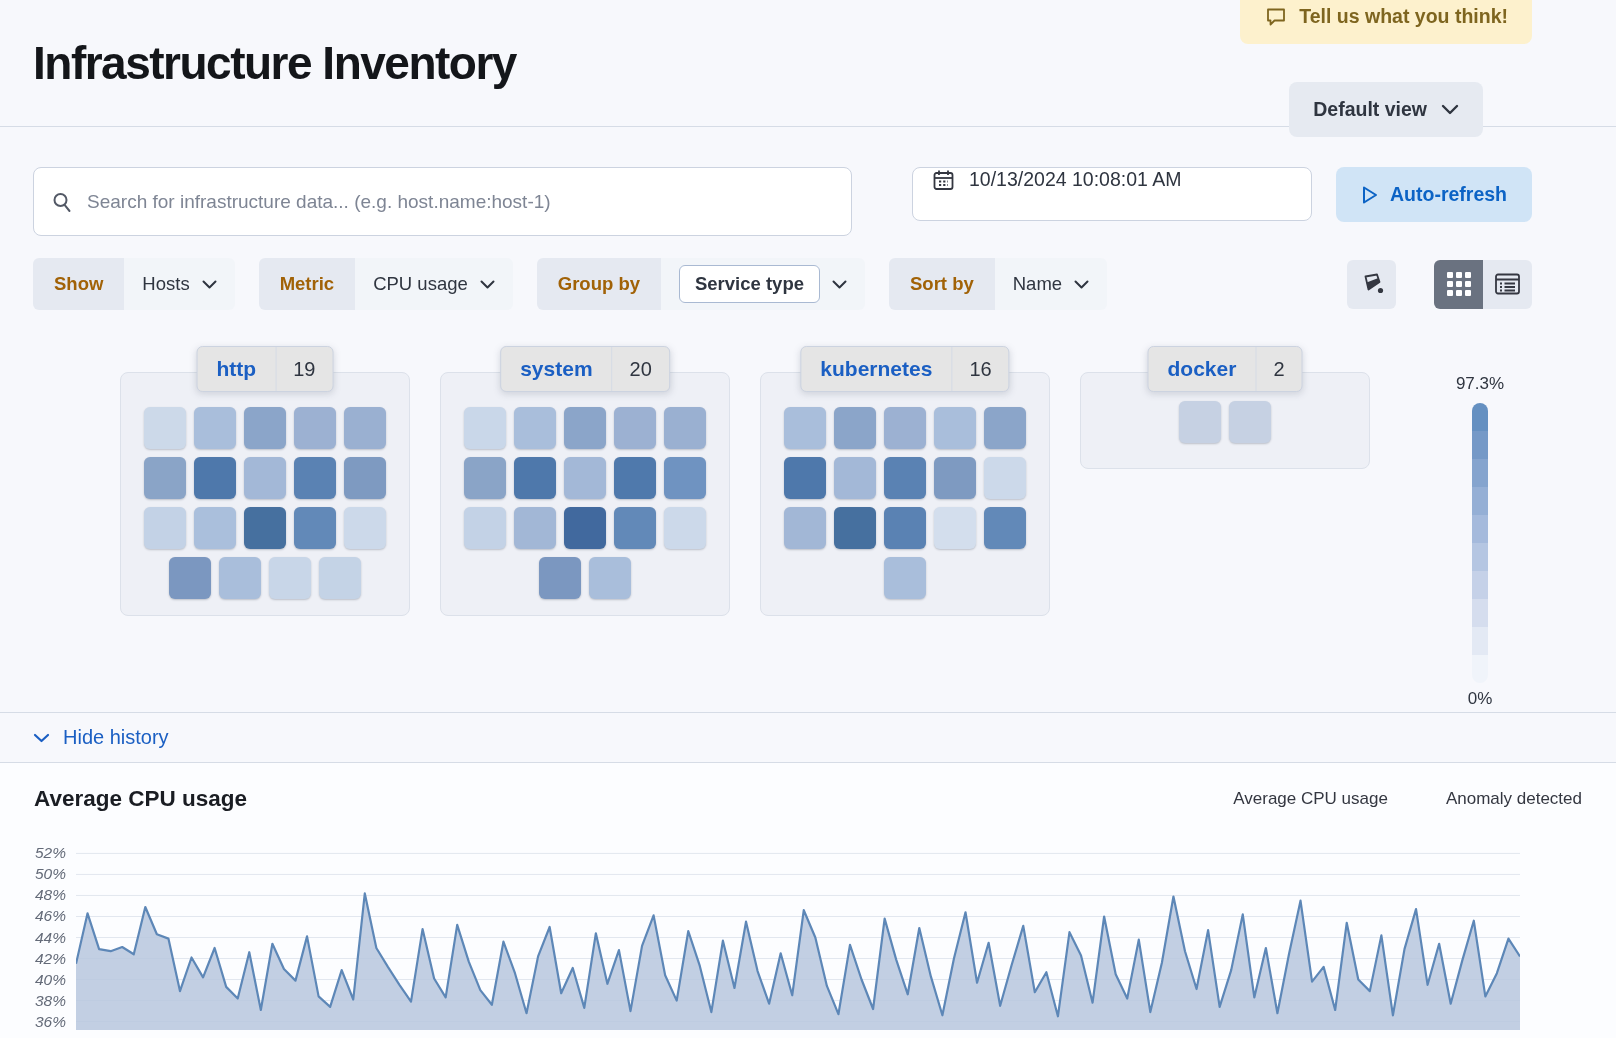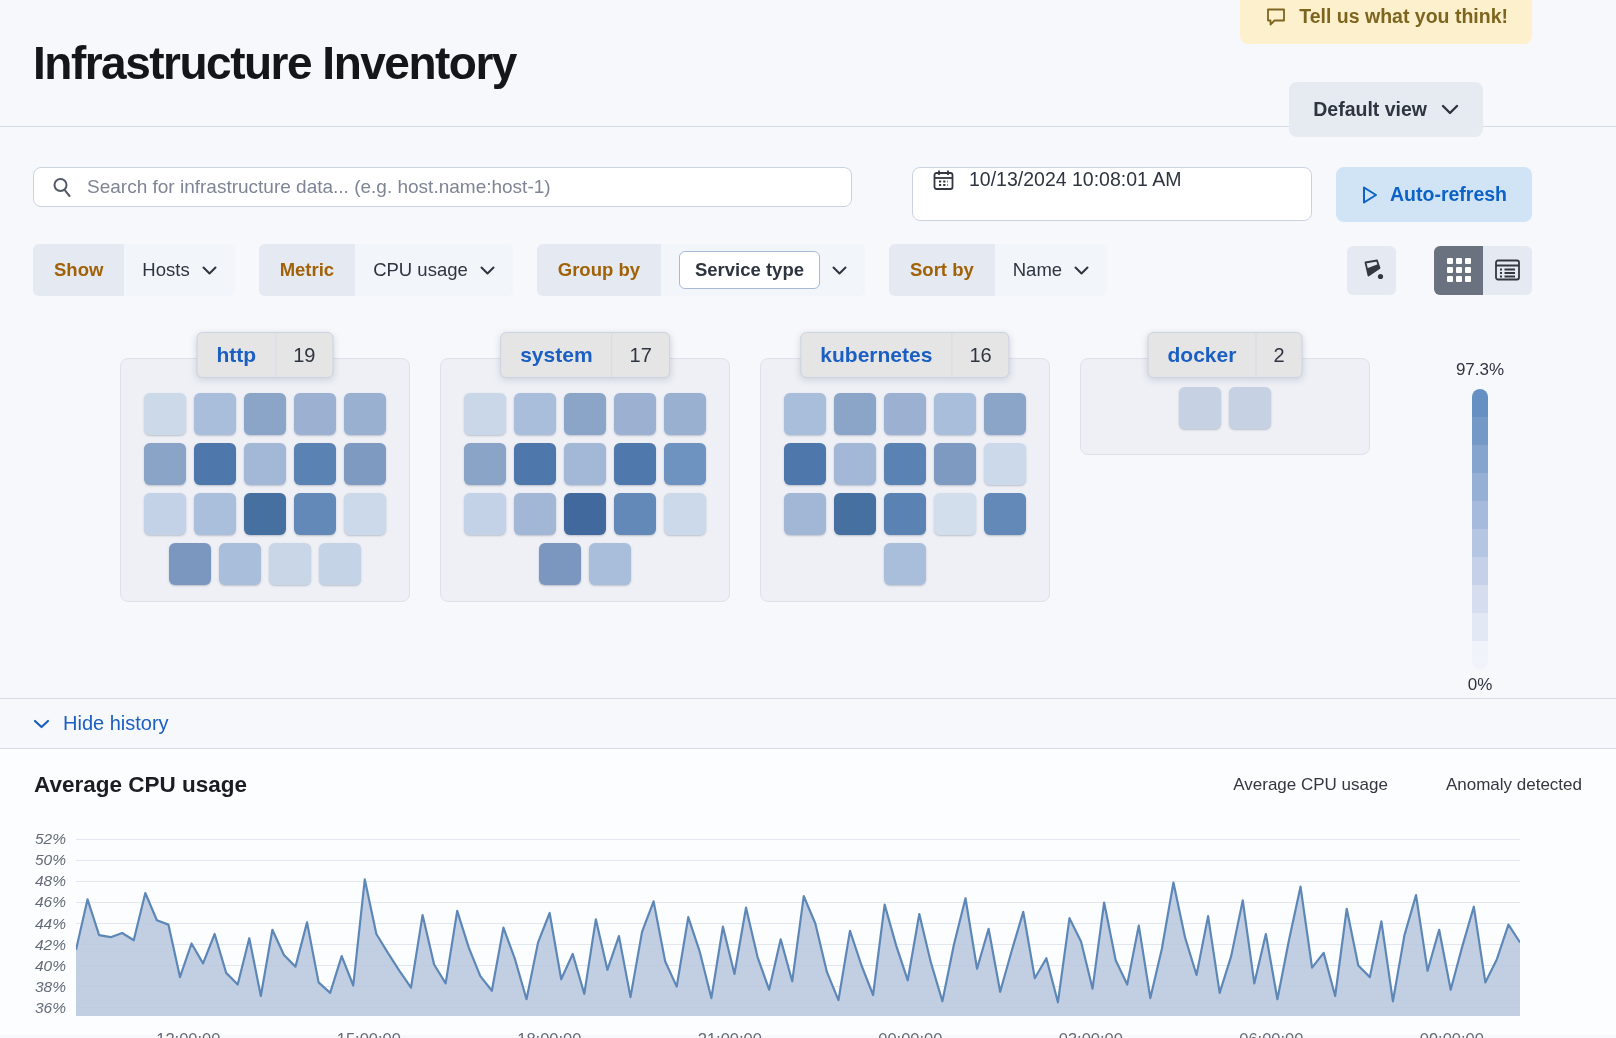--- a/index.html
+++ b/index.html
@@ -11,21 +11,21 @@
             display:flex; align-items:center; padding:0 84px 0 33px; }
   .page-title { font-size:46px; font-weight:700; letter-spacing:-1.5px; color:#14161a; }
   .header-actions { margin-left:auto; display:flex; gap:38px; align-items:center;flex-direction:column; }
   .btn { display:flex; align-items:center; gap:11px; height:55px; padding:0 24px;
          border-radius:8px; font-size:19.5px; font-weight:600; cursor:pointer; border:none; }
   .btn-feedback { background:#fdf1cd; color:#7e651f; }
   .btn-view { background:#e6eaf1; color:#2f3540; gap:14px; }
 
   
   .search-row { display:flex; gap:24px; padding:0 84px 0 33px; margin-top:40px; }
-  .search-box { flex:1; height:40px; background:#fff; border:1px solid #ccd3e0; border-radius:8px;
+  .search-box { flex:1; height:69px; background:#fff; border:1px solid #ccd3e0; border-radius:8px;
                 display:flex; align-items:center; padding:0 16px; gap:13px; }
   .search-box input { border:none; outline:none; flex:1; font-size:19px; color:#343741;
                       font-family:"Liberation Sans","DejaVu Sans",sans-serif; background:transparent; }
   .search-box input::placeholder { color:#7e8594; }
   .date-box { width:400px; height:54px; background:#fff; border:1px solid #ccd3e0; border-radius:8px;
               display:flex; align-items:flex-start; padding:0 18px; gap:13px; font-size:19.5px; color:#2f3540;margin-left:36px; }
   .btn-refresh { background:#d0e4f6; color:#0c63c5; width:196px; justify-content:center; }
 
   
   .filter-row { display:flex; align-items:center; gap:24px; padding:0 84px 0 33px; margin-top:22px; }
@@ -268,21 +268,21 @@
             <div class="wtile" style="background: rgb(123, 151, 192);"></div>
             <div class="wtile" style="background: rgb(169, 190, 219);"></div>
             <div class="wtile" style="background: rgb(200, 214, 232);"></div>
             <div class="wtile" style="background: rgb(196, 211, 230);"></div>
           </div>
         </div>
       </div>
       <div class="wgroup">
         <div class="wbadge">
           <div class="wbadge-name">system</div>
-          <div class="wbadge-count">17</div>
+          <div class="wbadge-count">20</div>
         </div>
         <div class="wbox">
           <div class="wrow">
             <div class="wtile" style="background: rgb(201, 215, 233);"></div>
             <div class="wtile" style="background: rgb(169, 190, 219);"></div>
             <div class="wtile" style="background: rgb(139, 165, 201);"></div>
             <div class="wtile" style="background: rgb(156, 177, 210);"></div>
             <div class="wtile" style="background: rgb(154, 176, 209);"></div>
           </div>
           <div class="wrow">

